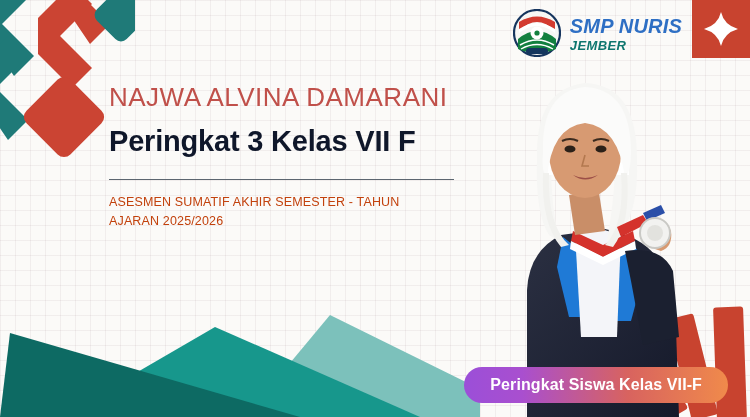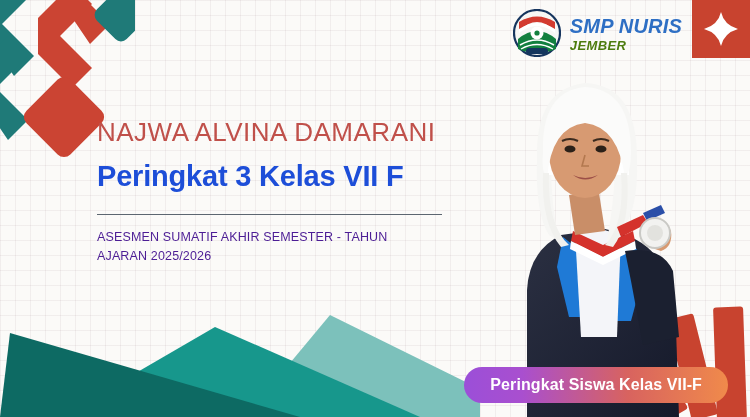--- a/index.html
+++ b/index.html
@@ -48,49 +48,49 @@
   .crest { width:48px; height:48px; flex:0 0 auto; }
   .school-name { line-height:1; padding-top:2px; }
   .school-name .l1 {
     display:block;
     font-size:20px; font-weight:bold; font-style:italic;
     color:#2e6fc4; letter-spacing:.2px;
   }
   .school-name .l2 {
     display:block;
     font-size:13px; font-weight:bold; font-style:italic;
-    color:#4d7c0f; letter-spacing:.4px; margin-top:3px;
+    color:#0f766e; letter-spacing:.4px; margin-top:3px;
   }
   .star-tile {
     width:58px; height:58px; background:#c8432f;
     display:flex; align-items:center; justify-content:center;
     flex:0 0 auto;
   }
 
   
   .text-block {
-    position:absolute; left:97px; top:82px;
-    width:420px; z-index:5;margin-top:35px;
+    position:absolute; left:109px; top:82px;
+    width:420px; z-index:5;
   }
   .student-name {
     font-size:26px; font-weight:400; color:#c0504a;
     letter-spacing:.5px; line-height:1.16;
     text-transform:uppercase;
   }
   .rank-title {
     margin-top:12px;
-    font-size:29px; font-weight:bold; color:#1d4ed8;
+    font-size:29px; font-weight:bold; color:#0f172a;
     line-height:1.2; letter-spacing:-.2px;
   }
   .divider {
     margin-top:20px; width:345px; height:1px; background:#5c6670;
   }
   .exam-info {
     margin-top:13px;
-    font-size:12.5px; color:#4c1d95; line-height:1.55;
+    font-size:12.5px; color:#c2410c; line-height:1.55;
     letter-spacing:.15px; text-transform:uppercase;
     max-width:335px;
   }
 
   
   .photo { position:absolute; left:465px; bottom:0; width:265px; height:362px; z-index:4; }
 
   
   .caption-pill {
     position:absolute; right:22px; bottom:14px;

